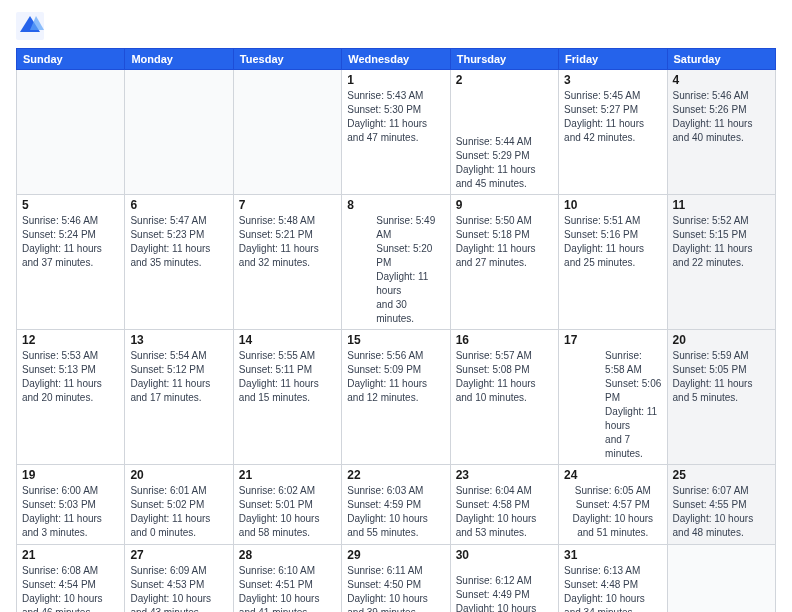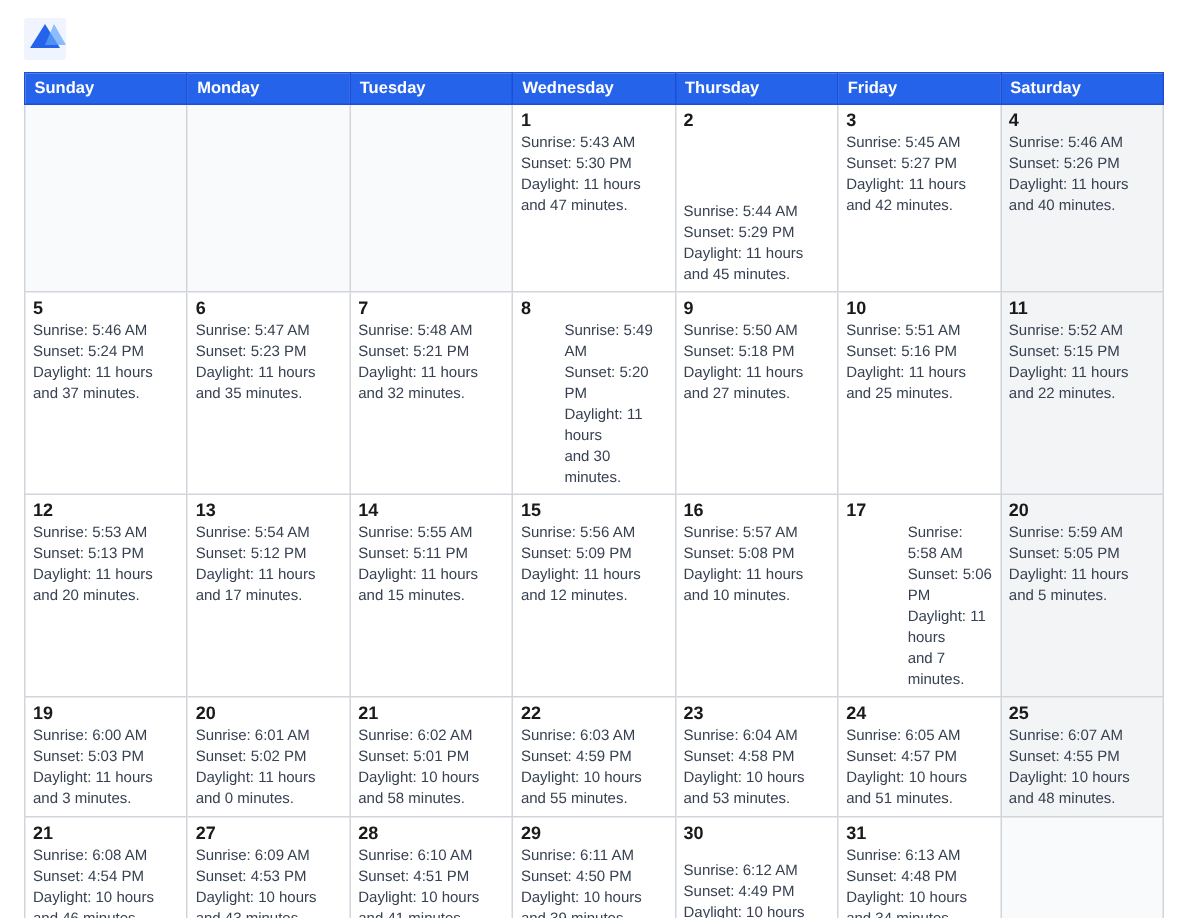--- a/index.html
+++ b/index.html
@@ -294,21 +294,21 @@
           </td>
           <td>
             <span class="day-number">23</span>
             <div class="day-info" style="white-space: pre-line;">Sunrise: 6:04 AM
 Sunset: 4:58 PM
 Daylight: 10 hours
 and 53 minutes.</div>
           </td>
           <td>
             <span class="day-number">24</span>
-            <div class="day-info" style="white-space: pre-line;">Sunrise: 6:05 AM
+            <div class="day-info" style="white-space: pre-line; text-align: center;">Sunrise: 6:05 AM
 Sunset: 4:57 PM
 Daylight: 10 hours
 and 51 minutes.</div>
           </td>
           <td class="shaded">
             <span class="day-number">25</span>
             <div class="day-info" style="white-space: pre-line;">Sunrise: 6:07 AM
 Sunset: 4:55 PM
 Daylight: 10 hours
 and 48 minutes.</div>

